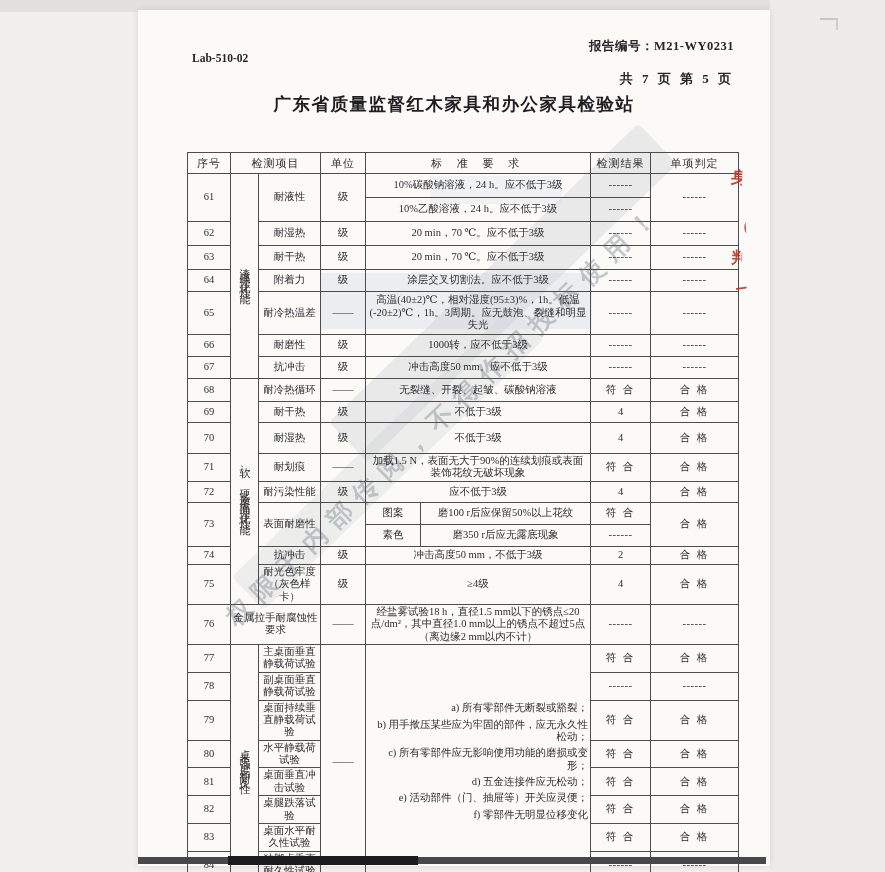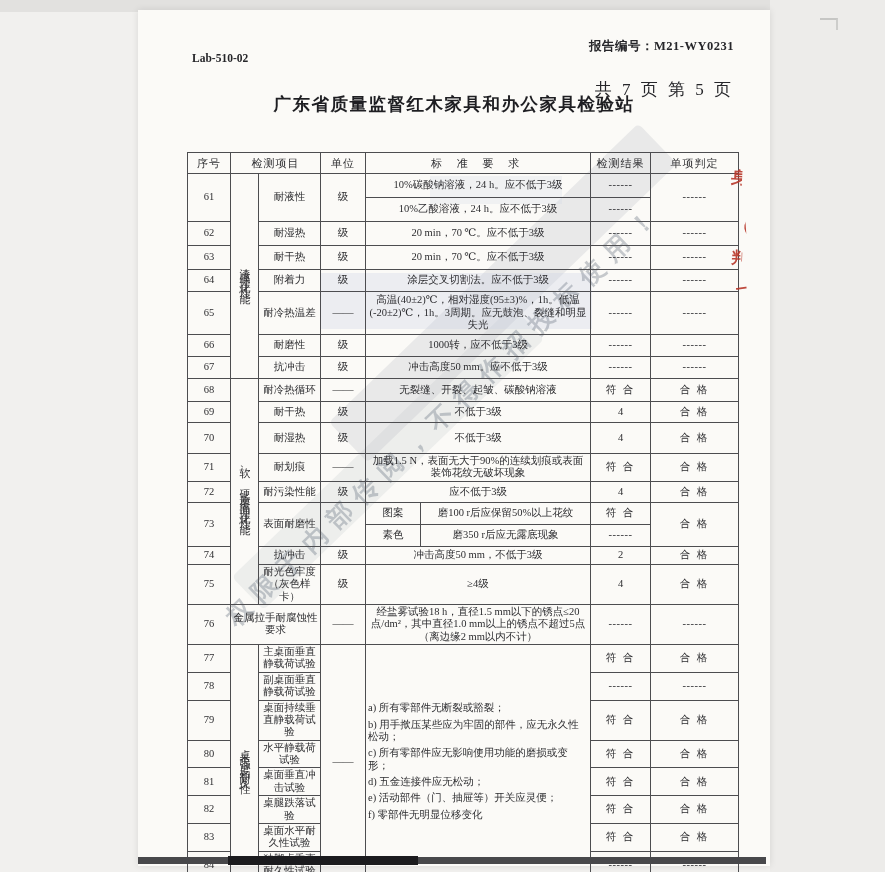--- a/index.html
+++ b/index.html
@@ -17,39 +17,39 @@
   .band-b{left:55px;top:425px;width:390px;height:46px;transform:rotate(-44deg);background:rgba(186,190,197,.20);}
   .tint{position:absolute;z-index:1;background:rgba(201,209,227,.30);}
   .tint-1{left:182px;top:263px;width:272px;height:56px;}
   .tint-2{left:292px;top:166px;width:132px;height:28px;background:rgba(201,209,227,.22);}
   .wm-text{position:absolute;left:6px;top:388px;width:600px;z-index:1;text-align:center;
     transform:rotate(-44deg);transform-origin:center;font-size:25px;letter-spacing:10px;
     color:rgba(122,130,142,.42);white-space:nowrap;font-weight:bold;}
   
   .form-code{position:absolute;left:54px;top:30px;font-size:11.5px;font-weight:bold;color:#26262a;z-index:3;margin-top:12px;}
   .report-no{position:absolute;right:36px;top:28px;font-size:12.5px;font-weight:bold;color:#26262a;letter-spacing:.5px;z-index:3;}
-  .page-info{position:absolute;right:36px;top:68px;font-size:17px;font-weight:normal;color:#26262a;letter-spacing:3px;z-index:3;}
+  .page-info{position:absolute;right:36px;top:60px;font-size:13px;font-weight:bold;color:#26262a;letter-spacing:3px;z-index:3;}
   .station{position:absolute;left:0;right:0;top:82px;text-align:center;font-size:17.5px;
     font-weight:bold;color:#1e1e22;letter-spacing:1.5px;z-index:3;}
   .doc-title{position:absolute;left:0;right:0;top:110px;text-align:center;font-size:20px;
     font-weight:bold;color:#1e1e22;letter-spacing:13px;text-indent:13px;z-index:3;}
   
   table.rpt{position:absolute;left:49px;top:142px;width:551px;border-collapse:collapse;
     table-layout:fixed;z-index:2;background:transparent;}
   table.rpt td{border:1px solid #4d4d50;text-align:center;vertical-align:middle;
     font-size:10.5px;color:#2d2d30;padding:1px 2px;line-height:1.18;overflow:hidden;}
   td.req{text-align:left;padding:1px 4px;}
   td.num{font-size:11px;}
   td.dash{color:#5d5d60;font-size:10px;letter-spacing:.5px;}
   td.res{letter-spacing:2px;}
   tr.hd td{font-size:11px;letter-spacing:1px;}
   tr.hd td.sp{letter-spacing:6px;}
   .vtext{writing-mode:vertical-rl;text-orientation:upright;letter-spacing:5px;
     font-size:11px;margin:0 auto;display:inline-block;}
-  .req-list div{margin:4px 0;text-align:left;}
+  .req-list div{margin:4px 0;text-align:right;}
   
   .stamp{position:absolute;color:#b8372b;font-weight:bold;z-index:4;opacity:.9;}
   .stamp span{display:inline-block;width:11px;overflow:hidden;white-space:nowrap;}
   .st1{left:593px;top:156px;font-size:17px;transform:rotate(3deg);}
   .st2{left:597px;top:208px;font-size:15px;transform:rotate(-4deg);}
   .st3{left:593px;top:238px;font-size:16px;transform:rotate(2deg);}
   .st4{left:598px;top:270px;font-size:15px;transform:rotate(-8deg);}
   
   .bottom-bar{position:absolute;left:0;right:4px;bottom:2px;height:7px;background:#48484b;z-index:3;}
   .bottom-bar .dark{position:absolute;left:90px;top:-1px;width:190px;height:9px;background:#1b1b1e;}

